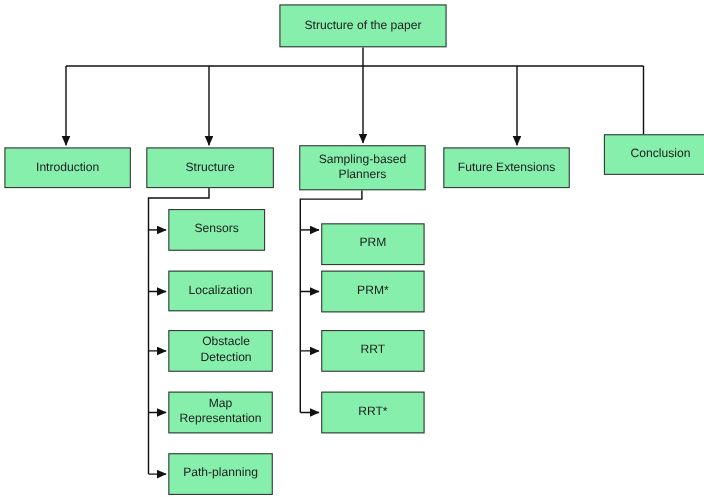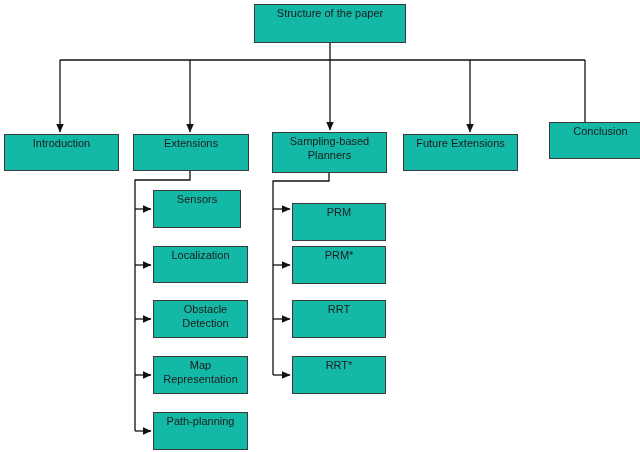--- a/index.html
+++ b/index.html
@@ -12,23 +12,24 @@
     overflow: hidden;
   }
   svg.connectors {
     position: absolute;
     left: 0; top: 0;
     width: 640px; height: 452px;
   }
   .node {
     position: absolute;
     box-sizing: border-box;
-    background: #14b8a6;
+    background: #86efac;
     border: 1.5px solid #3a3a3a;
     display: flex;
+    align-items: center;
     justify-content: center;
     text-align: center;
     font-size: 11px;
     line-height: 1.25;
     color: #1c1c1c;
     padding: 2px 4px;
   }
   
   .n-root        { left: 254px; top: 4px;   width: 152px; height: 39px; }
   
@@ -85,21 +86,21 @@
   </svg>
 
   <div class="node n-root">
     <span>Structure of the paper</span>
   </div>
 
   <div class="node n-intro">
     <span>Introduction</span>
   </div>
   <div class="node n-background">
-    <span>Extensions</span>
+    <span>Structure</span>
   </div>
   <div class="node n-sampling">
     <span>Sampling-based Planners</span>
   </div>
   <div class="node n-future">
     <span>Future Extensions</span>
   </div>
   <div class="node n-conclusion">
     <span>Conclusion</span>
   </div>

